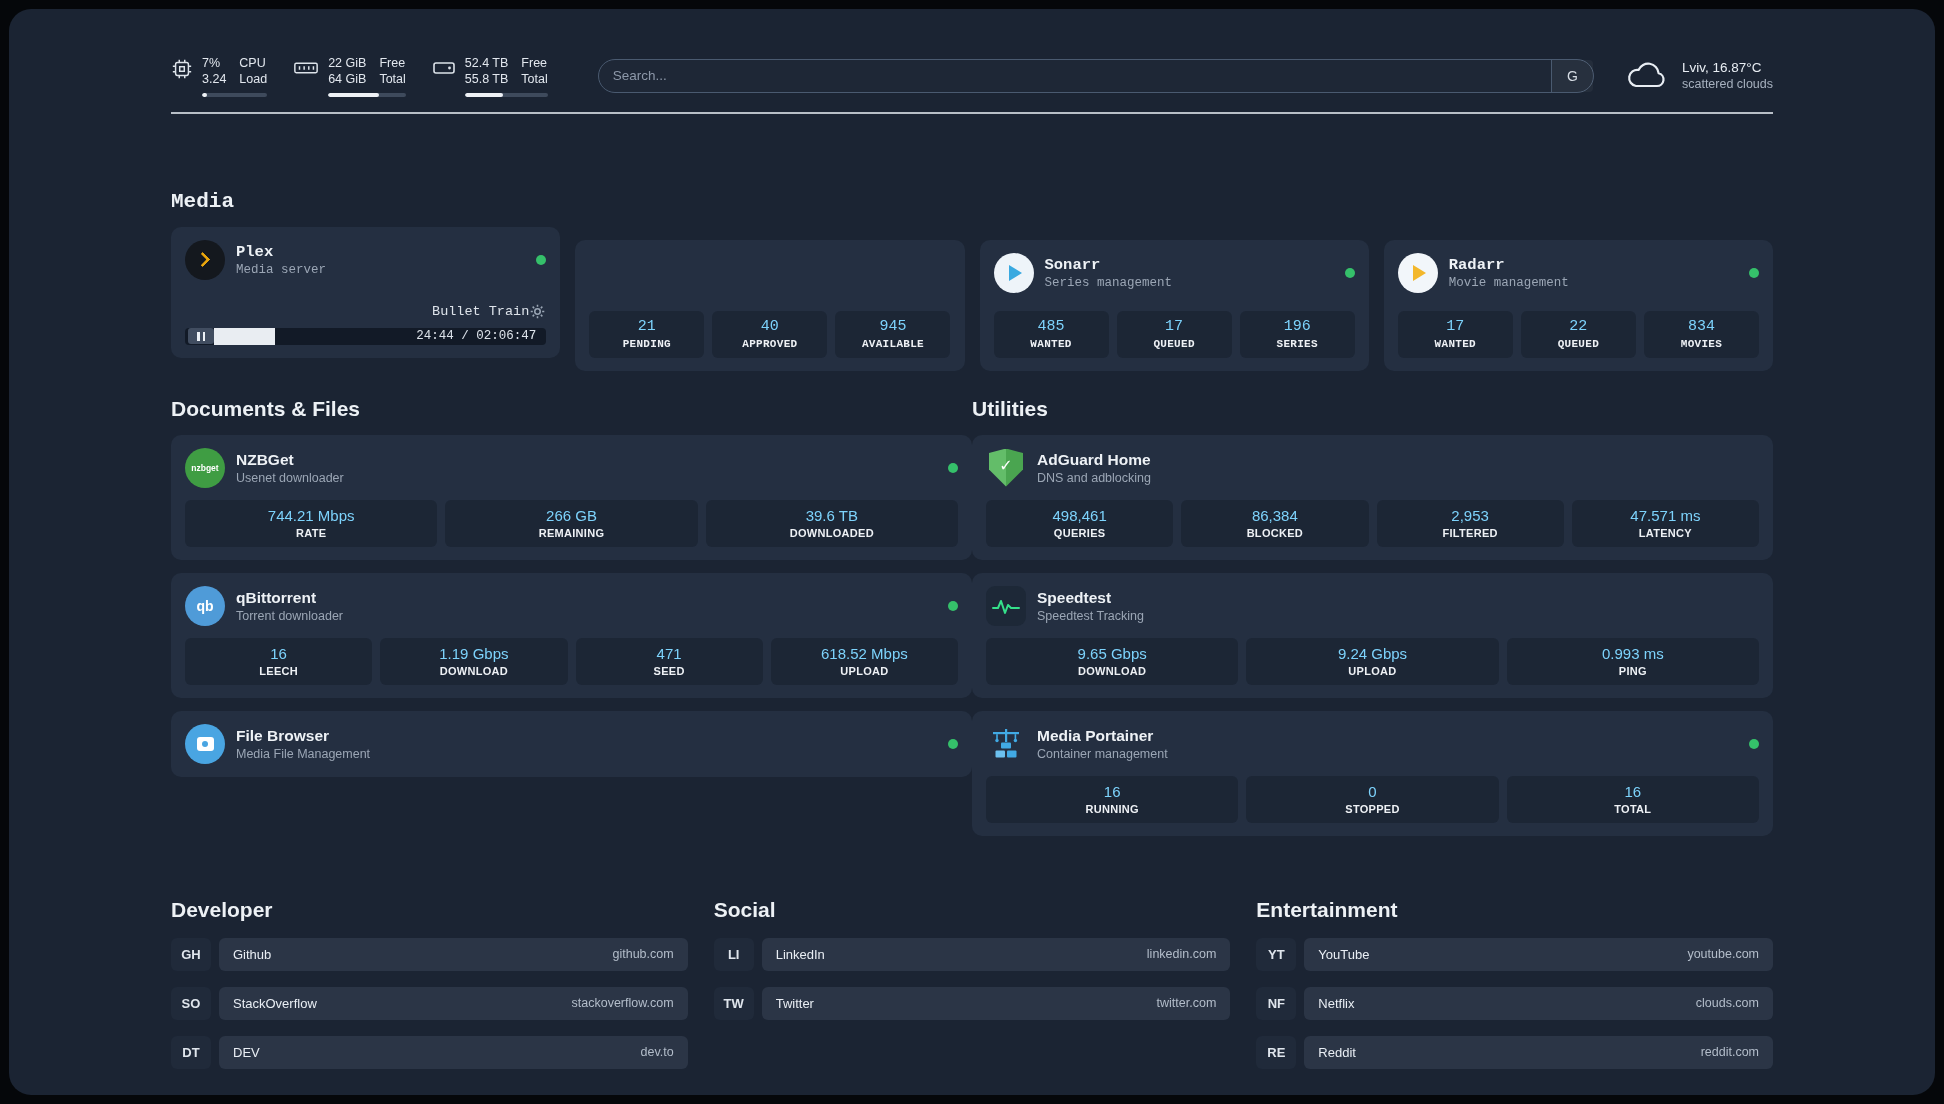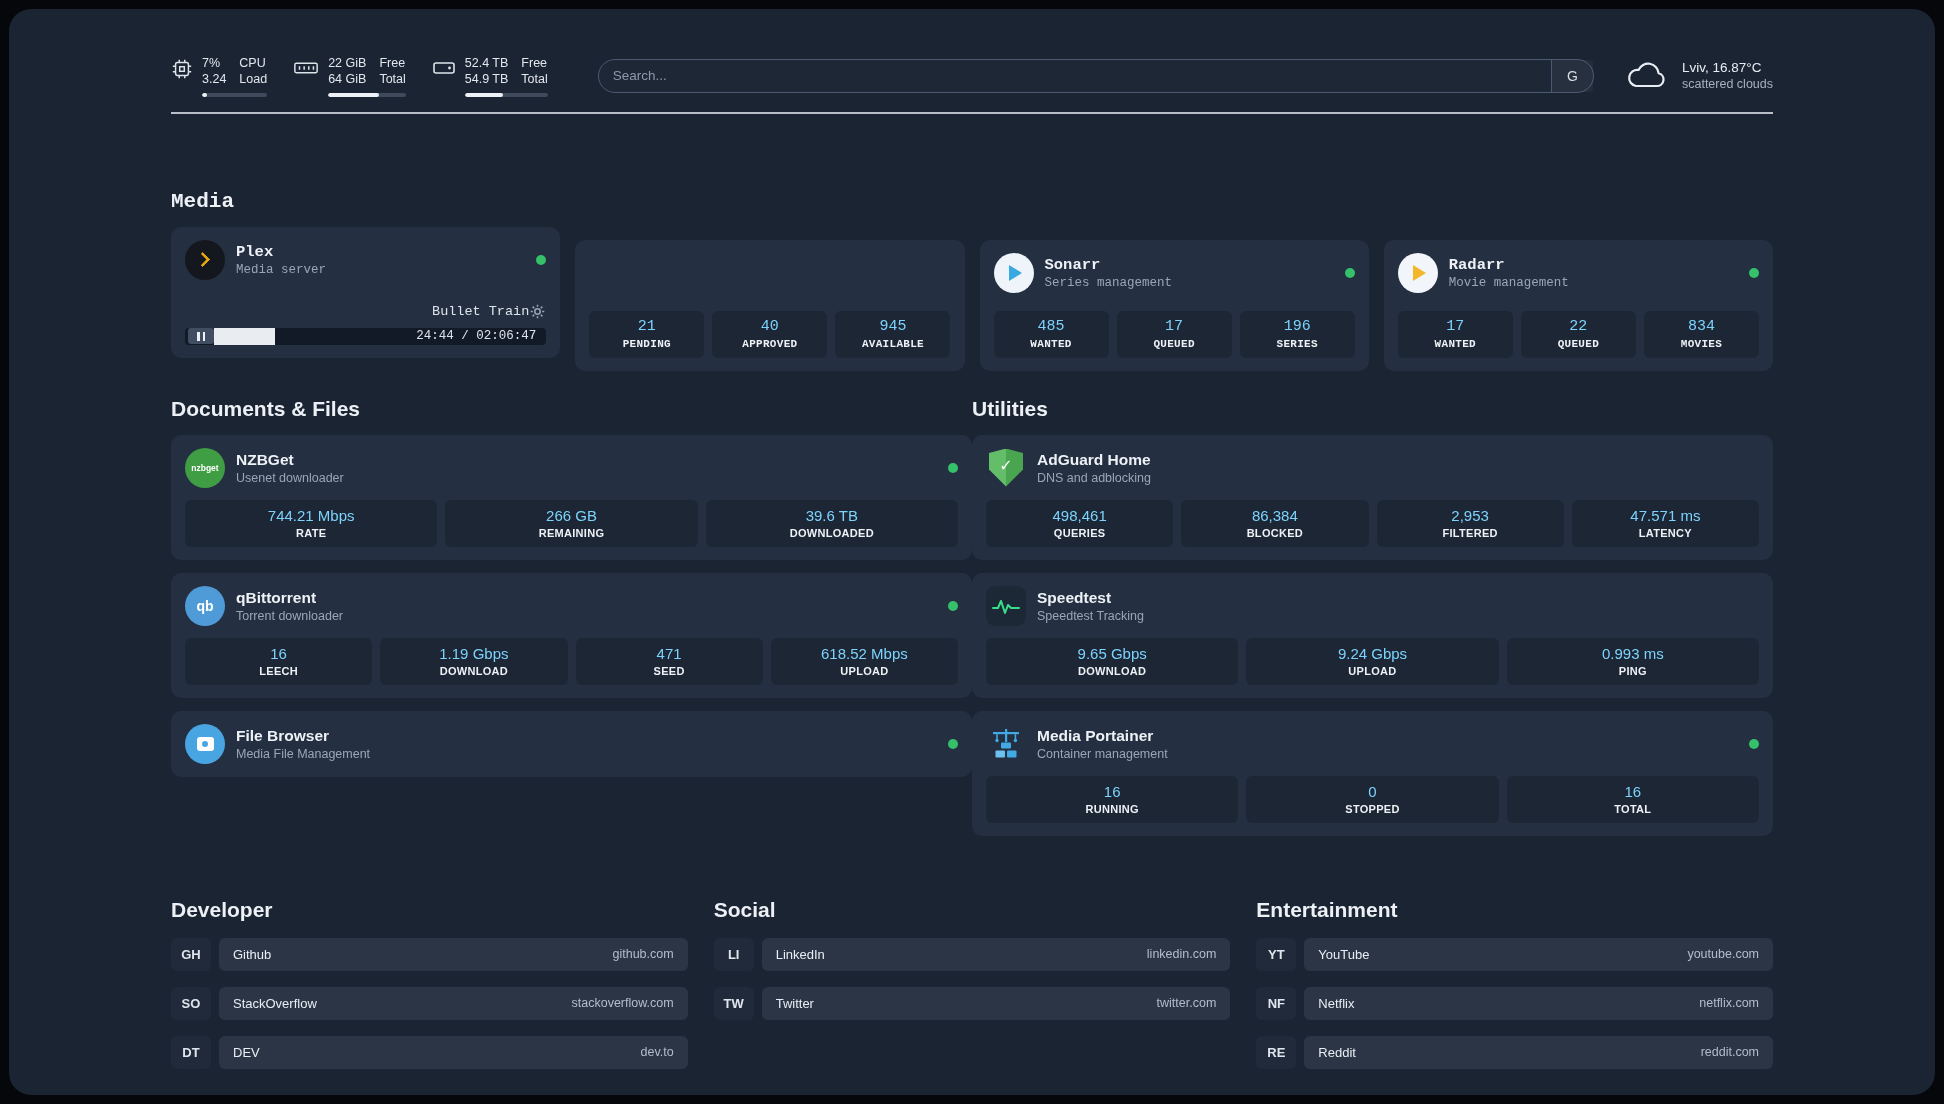--- a/index.html
+++ b/index.html
@@ -147,21 +147,21 @@
 
       <div class="hw">
         <svg width="24" height="20" viewBox="0 0 24 20" fill="none" stroke="#dde3ea" stroke-width="1.6">
           <rect x="2" y="5" width="20" height="10" rx="2"></rect>
             <circle cx="17.5" cy="10" r="1.4" fill="#dde3ea" stroke="none"></circle>
         </svg>
         <div class="hw-body">
           <div class="hw-vals">
             <div class="hw-col">
               <span>52.4 TB</span>
-              <span>54.9 TB</span>
+              <span>55.8 TB</span>
             </div>
             <div class="hw-col">
               <span>Free</span>
               <span>Total</span>
             </div>
           </div>
           <div class="bar">
               <div class="bar-fill" style="width: 46%;"></div>
             </div>
         </div>
@@ -531,21 +531,21 @@
           <div class="bm-initials">YT</div>
           <div class="bm-pill">
             <span class="bm-name">YouTube</span>
             <span class="bm-url">youtube.com</span>
           </div>
         </div>
         <div class="bm-row">
           <div class="bm-initials">NF</div>
           <div class="bm-pill">
             <span class="bm-name">Netflix</span>
-            <span class="bm-url">netflix.com</span>
+            <span class="bm-url">clouds.com</span>
           </div>
         </div>
         <div class="bm-row">
           <div class="bm-initials">RE</div>
           <div class="bm-pill">
             <span class="bm-name">Reddit</span>
             <span class="bm-url">reddit.com</span>
           </div>
         </div>
       </section>

